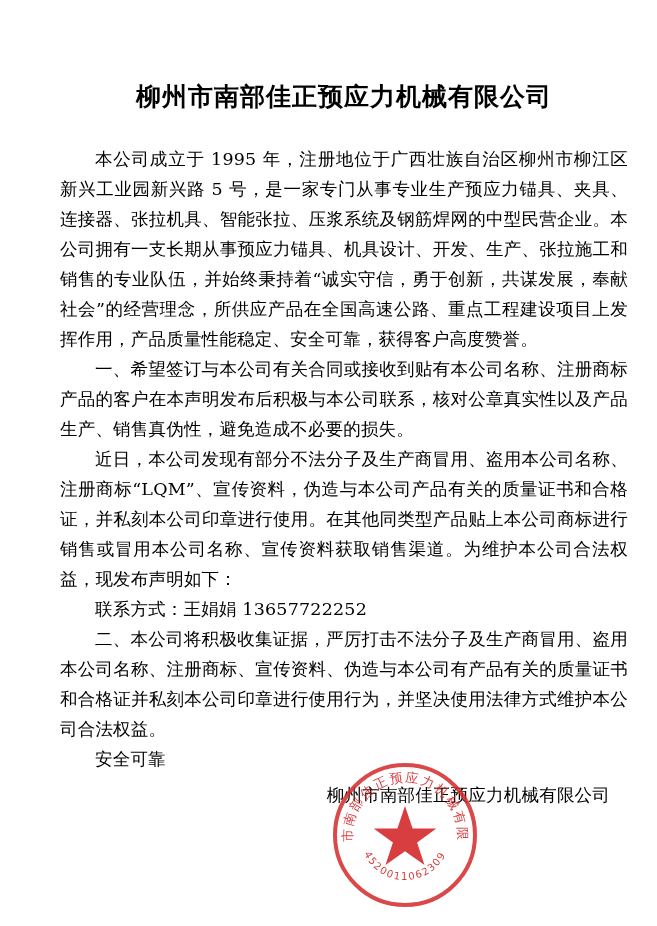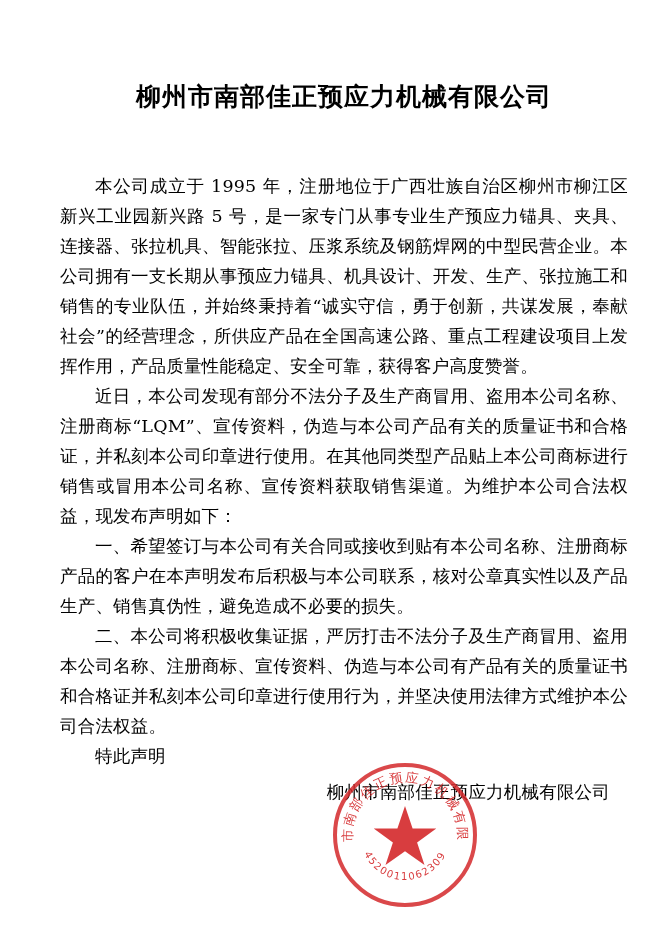--- a/index.html
+++ b/index.html
@@ -27,21 +27,21 @@
     margin-top: 8px;
   }
   .title-line {
     font-size: 25px;
     font-weight: bold;
     letter-spacing: 1px;
     line-height: 38px;
     font-family: "DejaVu Serif", "Liberation Serif", serif;
   }
   .body-block {
-    margin-top: 55px;
+    margin-top: 28px;
   }
   p.para {
     margin: 0;
     font-size: 17.5px;
     line-height: 30px;
     text-align: justify;
     text-justify: inter-ideograph;
     text-indent: 2em;
     letter-spacing: 0.2px;
   }
@@ -73,24 +73,25 @@
 <body>
 
 <div class="page">
 
   <div class="title-block">
     <div class="title-line">柳州市南部佳正预应力机械有限公司</div>
   </div>
 
   <div class="body-block">
     <p class="para">本公司成立于 1995 年，注册地位于广西壮族自治区柳州市柳江区新兴工业园新兴路 5 号，是一家专门从事专业生产预应力锚具、夹具、连接器、张拉机具、智能张拉、压浆系统及钢筋焊网的中型民营企业。本公司拥有一支长期从事预应力锚具、机具设计、开发、生产、张拉施工和销售的专业队伍，并始终秉持着“诚实守信，勇于创新，共谋发展，奉献社会”的经营理念，所供应产品在全国高速公路、重点工程建设项目上发挥作用，产品质量性能稳定、安全可靠，获得客户高度赞誉。</p>
+    <p class="para">一、希望签订与本公司有关合同或接收到贴有本公司名称、注册商标产品的客户在本声明发布后积极与本公司联系，核对公章真实性以及产品生产、销售真伪性，避免造成不必要的损失。</p>
     <p class="para">近日，本公司发现有部分不法分子及生产商冒用、盗用本公司名称、注册商标“LQM”、宣传资料，伪造与本公司产品有关的质量证书和合格证，并私刻本公司印章进行使用。在其他同类型产品贴上本公司商标进行销售或冒用本公司名称、宣传资料获取销售渠道。为维护本公司合法权益，现发布声明如下：</p>
-    <p class="para">一、希望签订与本公司有关合同或接收到贴有本公司名称、注册商标产品的客户在本声明发布后积极与本公司联系，核对公章真实性以及产品生产、销售真伪性，避免造成不必要的损失。</p>
+    <p class="para">联系方式：王娟娟 13657722252</p>
     <p class="para">二、本公司将积极收集证据，严厉打击不法分子及生产商冒用、盗用本公司名称、注册商标、宣传资料、伪造与本公司有产品有关的质量证书和合格证并私刻本公司印章进行使用行为，并坚决使用法律方式维护本公司合法权益。</p>
-    <p class="para">特此声明</p>
+    <p class="para">安全可靠</p>
   </div>
 
   <div class="sig-block">
     <div class="sig-line">柳州市南部佳正预应力机械有限公司</div>
 
   </div>
 
   <div class="seal">
     <svg width="150" height="150" viewBox="0 0 150 150" xmlns="http://www.w3.org/2000/svg">
       <defs>

